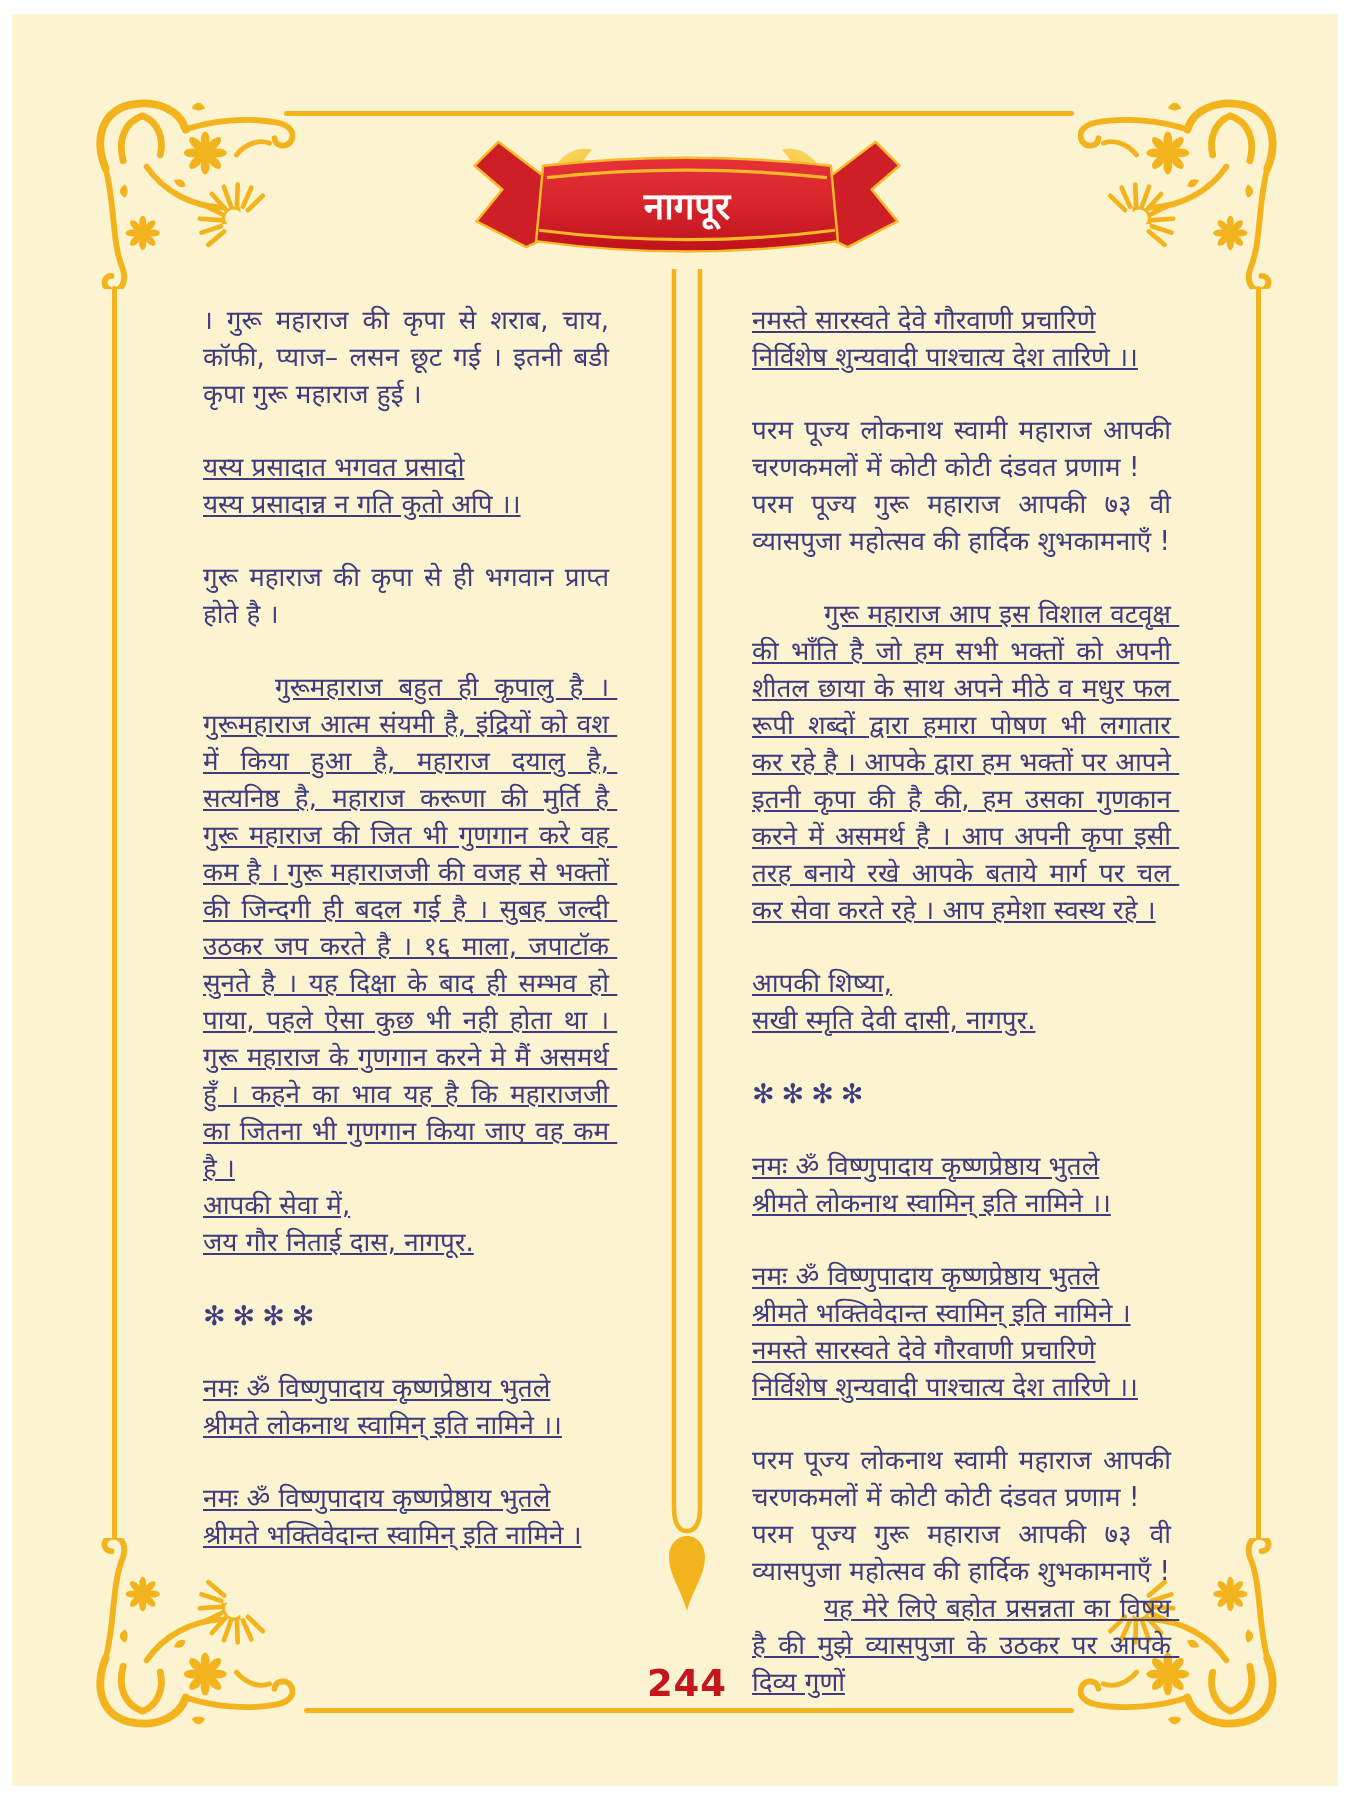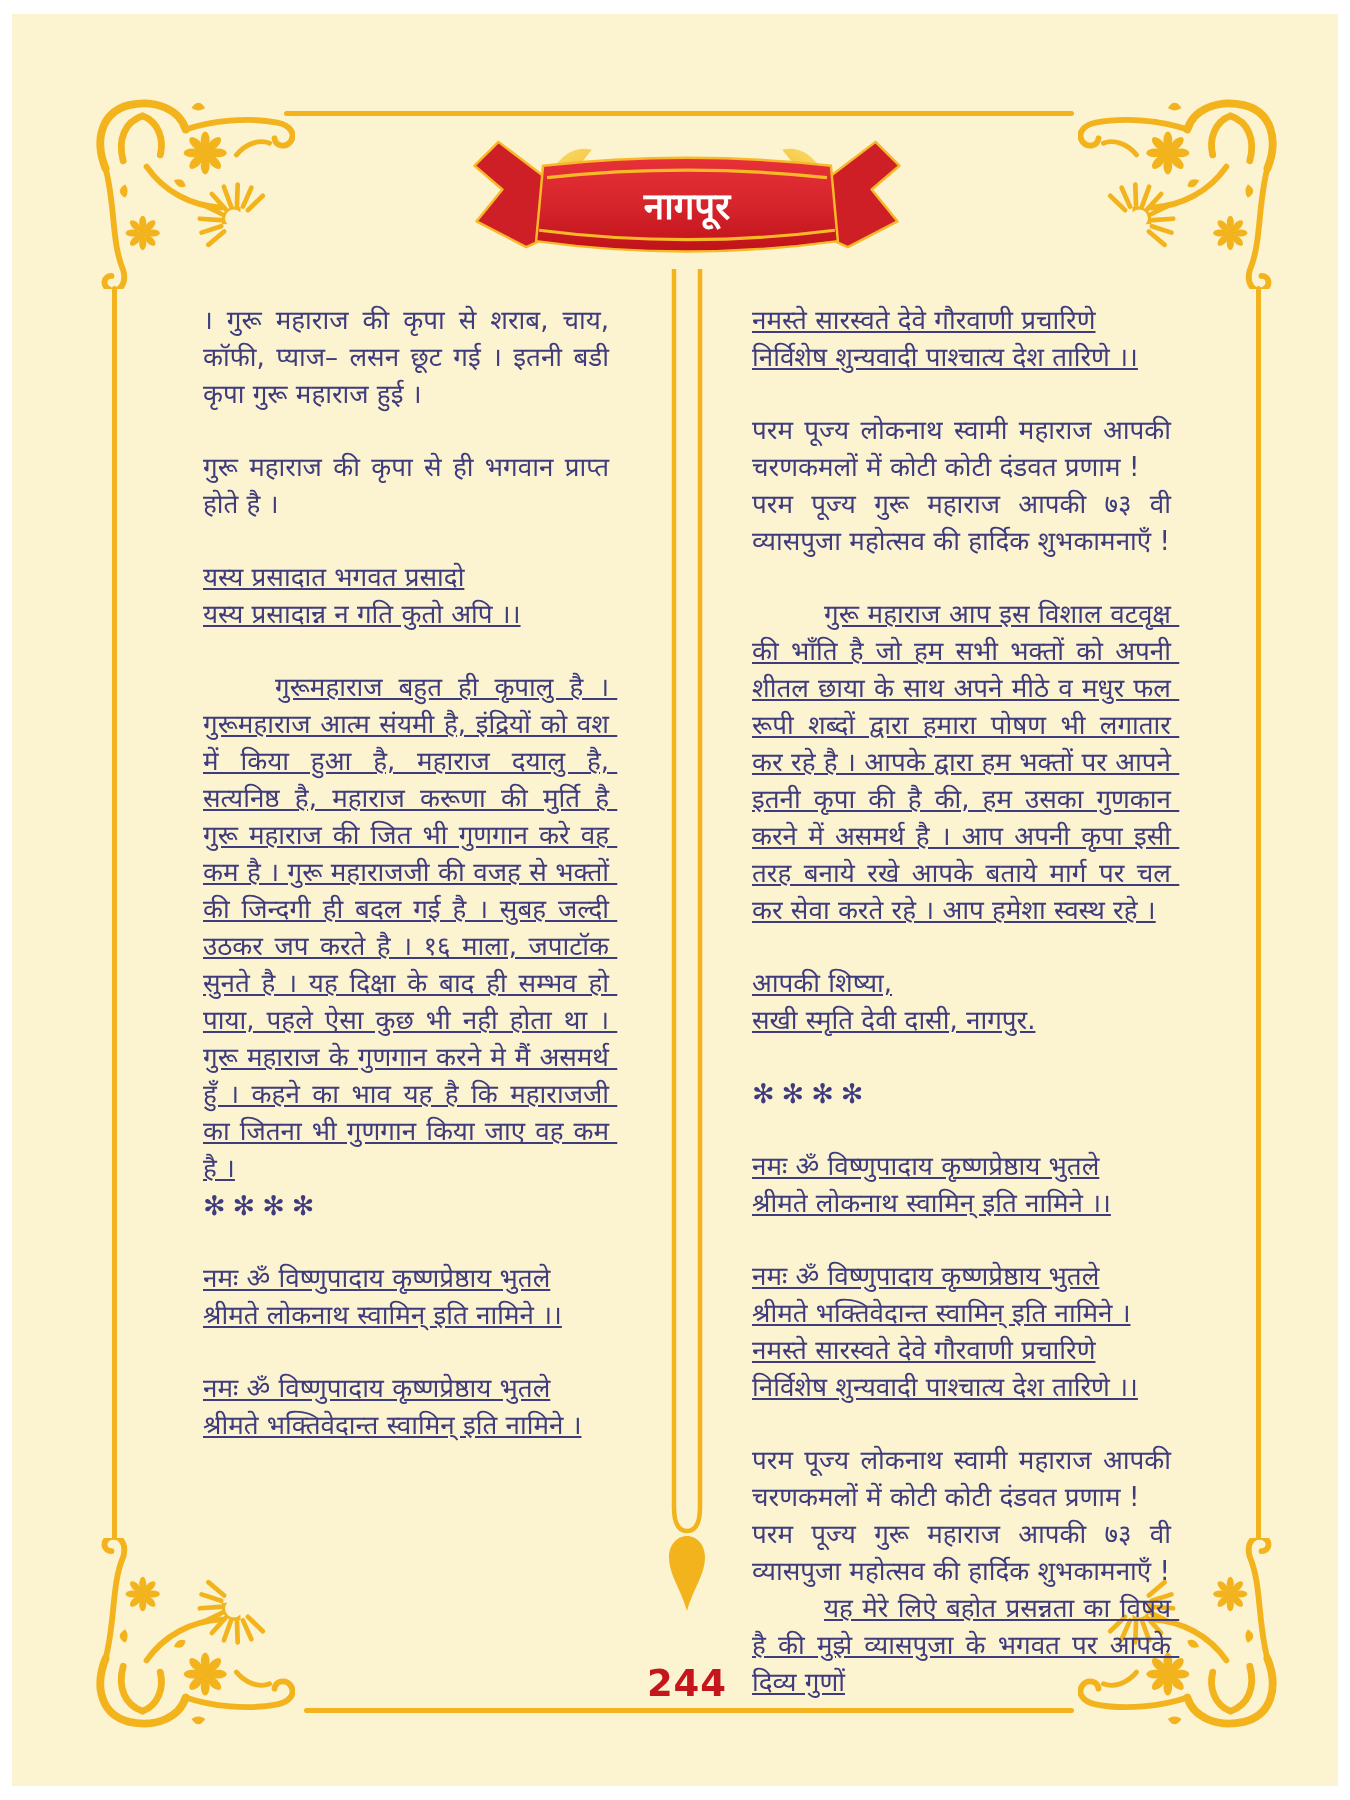--- a/index.html
+++ b/index.html
@@ -301,24 +301,26 @@
     <text x="220" y="94" text-anchor="middle">नागपूर</text>
   </svg>
 
   <svg class="divider" viewBox="0 0 60 1345">
     <path d="M17,0 L17,1238 Q17,1262 30,1262 Q43,1262 43,1238 L43,0" fill="none" stroke="var(--gold)" stroke-width="4.5"></path>
     <path d="M30,1267 C20,1267 12,1276 12,1288 C12,1306 24,1320 30,1342 C36,1320 48,1306 48,1288 C48,1276 40,1267 30,1267 Z" fill="var(--gold)"></path>
   </svg>
 
   <div class="col col-left">
       <div class="para body">। गुरू महाराज की कृपा से शराब, चाय, कॉफी, प्याज– लसन छूट गई । इतनी बडी कृपा गुरू महाराज हुई ।</div>
-      <div class="para body">गुरू महाराज की कृपा से ही भगवान प्राप्त होते है ।</div>
       <div class="para verse">यस्य प्रसादात भगवत प्रसादो
 यस्य प्रसादान्न न गति कुतो अपि ।।</div>
+      <div class="para body">गुरू महाराज की कृपा से ही भगवान प्राप्त होते है ।</div>
       <div class="para body indent flush">गुरूमहाराज बहुत ही कृपालु है । गुरूमहाराज आत्म संयमी है, इंद्रियों को वश में किया हुआ है, महाराज दयालु है, सत्यनिष्ठ है, महाराज करूणा की मुर्ति है गुरू महाराज की जित भी गुणगान करे वह कम है । गुरू महाराजजी की वजह से भक्तों की जिन्दगी ही बदल गई है । सुबह जल्दी उठकर जप करते है । १६ माला, जपाटॉक सुनते है । यह दिक्षा के बाद ही सम्भव हो पाया, पहले ऐसा कुछ भी नही होता था । गुरू महाराज के गुणगान करने मे मैं असमर्थ हुँ । कहने का भाव यह है कि महाराजजी का जितना भी गुणगान किया जाए वह कम है ।</div>
+      <div class="para sign">आपकी सेवा में,
+जय गौर निताई दास, नागपूर.</div>
       <div class="para separator">✻✻✻✻</div>
       <div class="para verse">नमः ॐ विष्णुपादाय कृष्णप्रेष्ठाय भुतले
 श्रीमते लोकनाथ स्वामिन् इति नामिने ।।</div>
       <div class="para verse">नमः ॐ विष्णुपादाय कृष्णप्रेष्ठाय भुतले
 श्रीमते भक्तिवेदान्त स्वामिन् इति नामिने ।</div>
     </div>
   <div class="col col-right">
       <div class="para verse">नमस्ते सारस्वते देवे गौरवाणी प्रचारिणे
 निर्विशेष शुन्यवादी पाश्चात्य देश तारिणे ।।</div>
       <div class="para body">परम पूज्य लोकनाथ स्वामी महाराज आपकी चरणकमलों में कोटी कोटी दंडवत प्रणाम !
@@ -328,18 +330,18 @@
 सखी स्मृति देवी दासी, नागपुर.</div>
       <div class="para separator">✻✻✻✻</div>
       <div class="para verse">नमः ॐ विष्णुपादाय कृष्णप्रेष्ठाय भुतले
 श्रीमते लोकनाथ स्वामिन् इति नामिने ।।</div>
       <div class="para verse">नमः ॐ विष्णुपादाय कृष्णप्रेष्ठाय भुतले
 श्रीमते भक्तिवेदान्त स्वामिन् इति नामिने ।
 नमस्ते सारस्वते देवे गौरवाणी प्रचारिणे
 निर्विशेष शुन्यवादी पाश्चात्य देश तारिणे ।।</div>
       <div class="para body flush">परम पूज्य लोकनाथ स्वामी महाराज आपकी चरणकमलों में कोटी कोटी दंडवत प्रणाम !
 परम पूज्य गुरू महाराज आपकी ७३ वी व्यासपुजा महोत्सव की हार्दिक शुभकामनाएँ !</div>
-      <div class="para body indent">यह मेरे लिऐ बहोत प्रसन्नता का विषय है की मुझे व्यासपुजा के भगवत पर आपके दिव्य गुणों</div>
+      <div class="para body indent">यह मेरे लिऐ बहोत प्रसन्नता का विषय है की मुझे व्यासपुजा के उठकर पर आपके दिव्य गुणों</div>
     </div>
 
   <div class="page-number">244</div>
 
 </div>
 
 </body></html>

